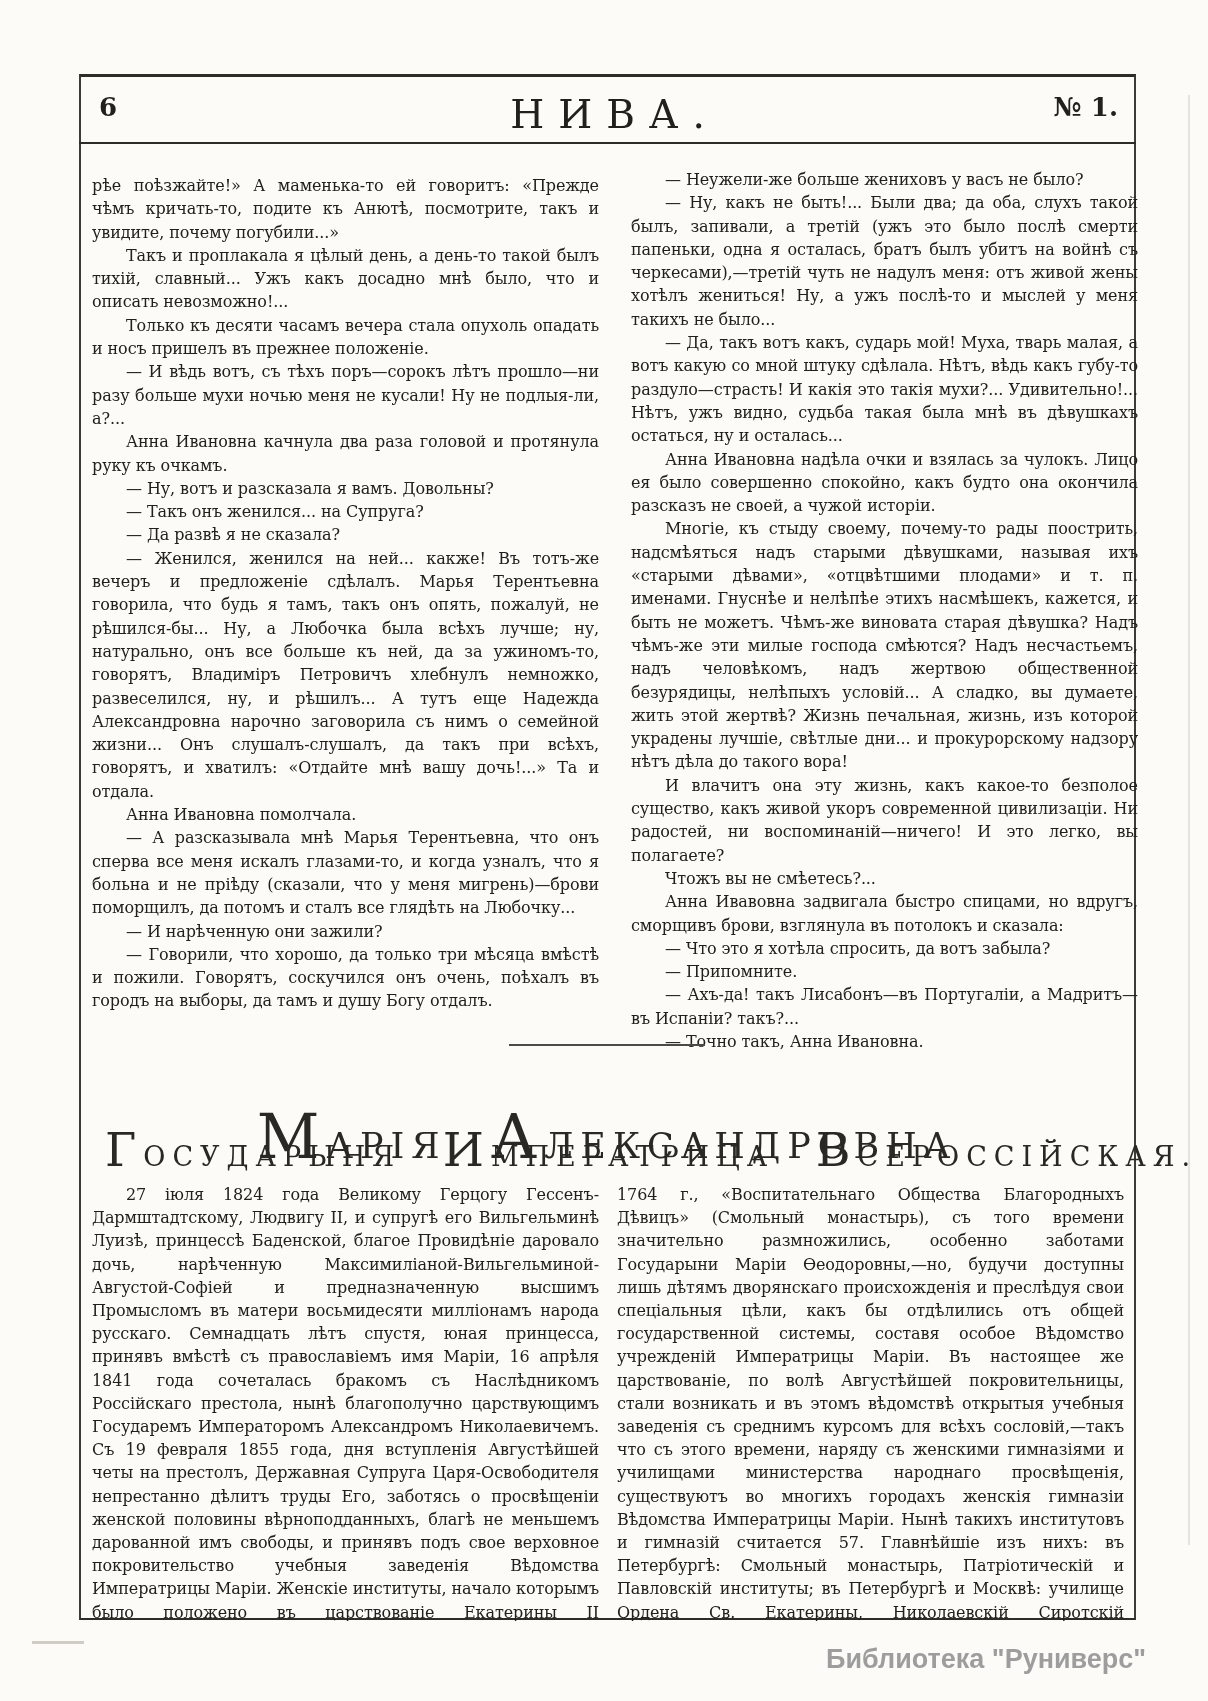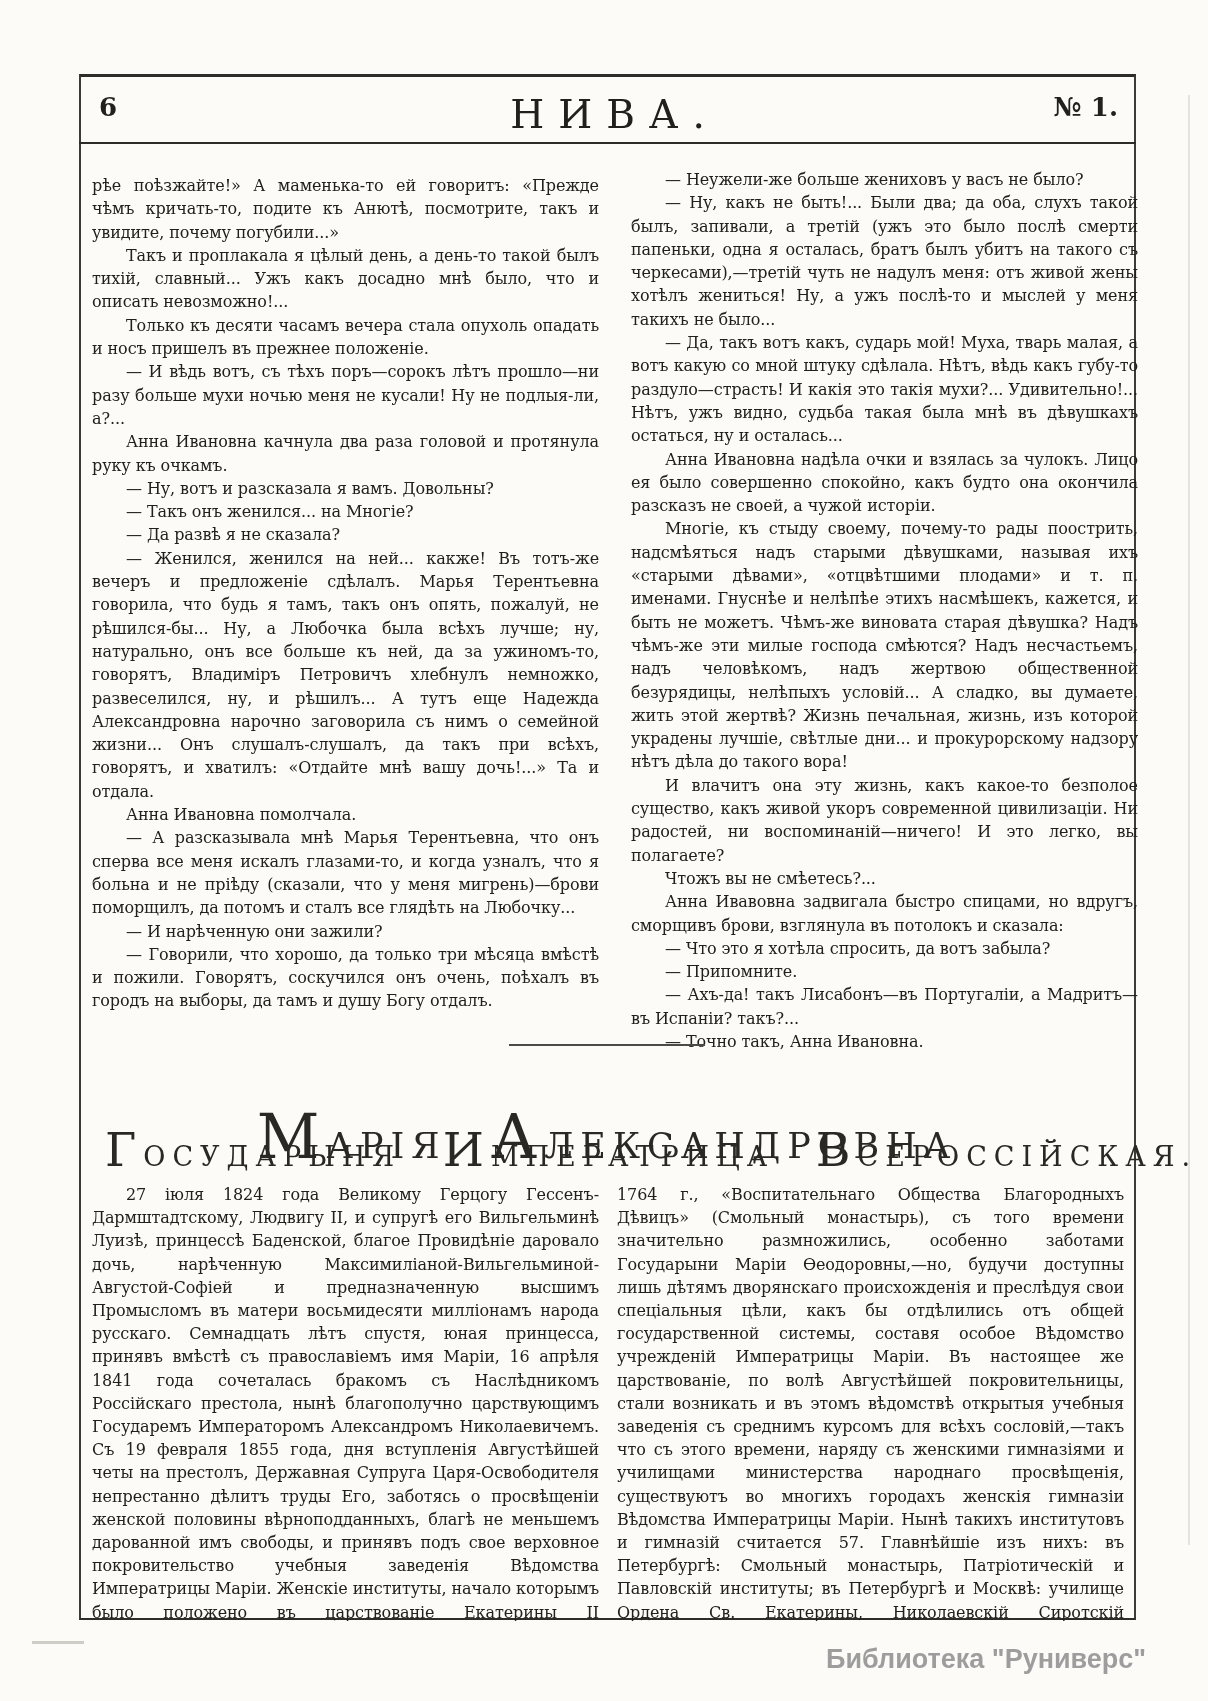--- a/index.html
+++ b/index.html
@@ -133,32 +133,32 @@
     <span class="issue-num">№ 1.</span>
   </div>
 
   <div class="txtcol story-left">
     <p class="cont">рѣе поѣзжайте!» А маменька-то ей говоритъ: «Прежде чѣмъ кричать-то, подите къ Анютѣ, посмотрите, такъ и увидите, почему погубили...»</p>
     <p>Такъ и проплакала я цѣлый день, а день-то такой былъ тихій, славный... Ужъ какъ досадно мнѣ было, что и описать невозможно!...</p>
     <p>Только къ десяти часамъ вечера стала опухоль опадать и носъ пришелъ въ прежнее положеніе.</p>
     <p>— И вѣдь вотъ, съ тѣхъ поръ—сорокъ лѣтъ прошло—ни разу больше мухи ночью меня не кусали! Ну не подлыя-ли, а?...</p>
     <p>Анна Ивановна качнула два раза головой и протянула руку къ очкамъ.</p>
     <p>— Ну, вотъ и разсказала я вамъ. Довольны?</p>
-    <p>— Такъ онъ женился... на Многіе?</p>
+    <p>— Такъ онъ женился... на Супруга?</p>
     <p>— Да развѣ я не сказала?</p>
     <p>— Женился, женился на ней... какже! Въ тотъ-же вечеръ и предложеніе сдѣлалъ. Марья Терентьевна говорила, что будь я тамъ, такъ онъ опять, пожалуй, не рѣшился-бы... Ну, а Любочка была всѣхъ лучше; ну, натурально, онъ все больше къ ней, да за ужиномъ-то, говорятъ, Владиміръ Петровичъ хлебнулъ немножко, развеселился, ну, и рѣшилъ... А тутъ еще Надежда Александровна нарочно заговорила съ нимъ о семейной жизни... Онъ слушалъ-слушалъ, да такъ при всѣхъ, говорятъ, и хватилъ: «Отдайте мнѣ вашу дочь!...» Та и отдала.</p>
     <p>Анна Ивановна помолчала.</p>
     <p>— А разсказывала мнѣ Марья Терентьевна, что онъ сперва все меня искалъ глазами-то, и когда узналъ, что я больна и не пріѣду (сказали, что у меня мигрень)—брови поморщилъ, да потомъ и сталъ все глядѣть на Любочку...</p>
     <p>— И нарѣченную они зажили?</p>
     <p>— Говорили, что хорошо, да только три мѣсяца вмѣстѣ и пожили. Говорятъ, соскучился онъ очень, поѣхалъ въ городъ на выборы, да тамъ и душу Богу отдалъ.</p>
   </div>
 
   <div class="txtcol story-right">
     <p>— Неужели-же больше жениховъ у васъ не было?</p>
-    <p>— Ну, какъ не быть!... Были два; да оба, слухъ такой былъ, запивали, а третій (ужъ это было послѣ смерти папеньки, одна я осталась, братъ былъ убитъ на такого съ черкесами),—третій чуть не надулъ меня: отъ живой жены хотѣлъ жениться! Ну, а ужъ послѣ-то и мыслей у меня такихъ не было...</p>
+    <p>— Ну, какъ не быть!... Были два; да оба, слухъ такой былъ, запивали, а третій (ужъ это было послѣ смерти папеньки, одна я осталась, братъ былъ убитъ на войнѣ съ черкесами),—третій чуть не надулъ меня: отъ живой жены хотѣлъ жениться! Ну, а ужъ послѣ-то и мыслей у меня такихъ не было...</p>
     <p>— Да, такъ вотъ какъ, сударь мой! Муха, тварь малая, а вотъ какую со мной штуку сдѣлала. Нѣтъ, вѣдь какъ губу-то раздуло—страсть! И какія это такія мухи?... Удивительно!... Нѣтъ, ужъ видно, судьба такая была мнѣ въ дѣвушкахъ остаться, ну и осталась...</p>
     <p>Анна Ивановна надѣла очки и взялась за чулокъ. Лицо ея было совершенно спокойно, какъ будто она окончила разсказъ не своей, а чужой исторіи.</p>
     <p>Многіе, къ стыду своему, почему-то рады поострить, надсмѣяться надъ старыми дѣвушками, называя ихъ «старыми дѣвами», «отцвѣтшими плодами» и т. п. именами. Гнуснѣе и нелѣпѣе этихъ насмѣшекъ, кажется, и быть не можетъ. Чѣмъ-же виновата старая дѣвушка? Надъ чѣмъ-же эти милые господа смѣются? Надъ несчастьемъ, надъ человѣкомъ, надъ жертвою общественной безурядицы, нелѣпыхъ условій... А сладко, вы думаете, жить этой жертвѣ? Жизнь печальная, жизнь, изъ которой украдены лучшіе, свѣтлые дни... и прокурорскому надзору нѣтъ дѣла до такого вора!</p>
     <p>И влачитъ она эту жизнь, какъ какое-то безполое существо, какъ живой укоръ современной цивилизаціи. Ни радостей, ни воспоминаній—ничего! И это легко, вы полагаете?</p>
     <p>Чтожъ вы не смѣетесь?...</p>
     <p>Анна Ивавовна задвигала быстро спицами, но вдругъ, сморщивъ брови, взглянула въ потолокъ и сказала:</p>
     <p>— Что это я хотѣла спросить, да вотъ забыла?</p>
     <p>— Припомните.</p>
     <p>— Ахъ-да! такъ Лисабонъ—въ Португаліи, а Мадритъ—въ Испаніи? такъ?...</p>
     <p>— Точно такъ, Анна Ивановна.</p>

